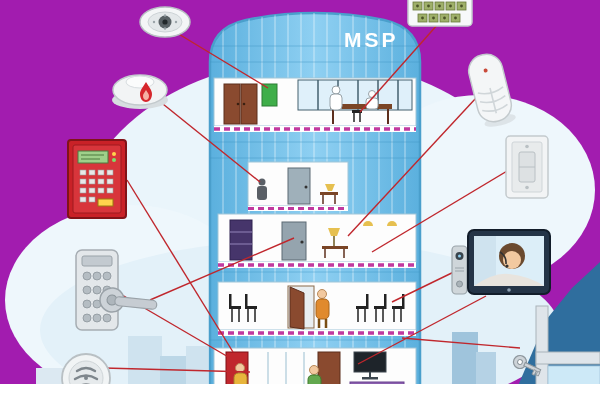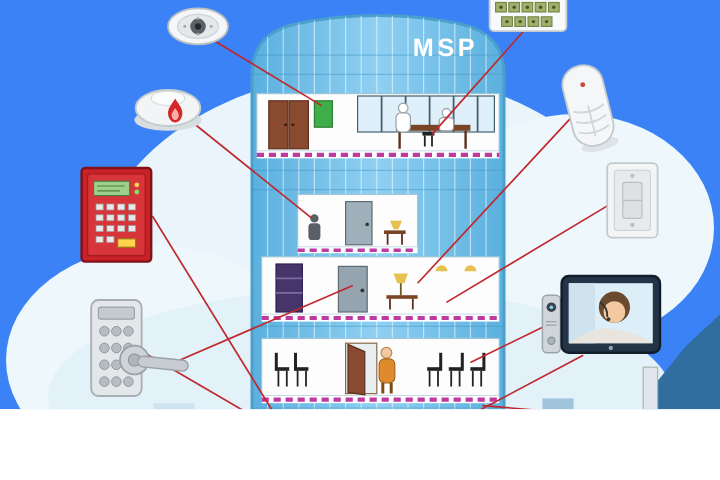--- a/index.html
+++ b/index.html
@@ -1,16 +1,16 @@
 <!DOCTYPE html>
 <html><head>
 <meta charset="utf-8">
 <style>
   html,body{margin:0;padding:0;background:#ffffff;}
-  .canvas{position:relative;width:600px;height:341px;overflow:hidden;background:#3b82f6;
+  .canvas{position:relative;width:600px;height:384px;overflow:hidden;background:#a21caf;
           font-family:"Liberation Sans", sans-serif;}
   svg{display:block;}
   text.msp{font-family:"Liberation Sans", sans-serif;font-weight:bold;font-size:21px;
            letter-spacing:3px;fill:#ffffff;}
 </style>
 </head>
 <body>
 
 <div class="canvas">
 <svg width="600" height="400" viewBox="0 0 600 400" xmlns="http://www.w3.org/2000/svg">

